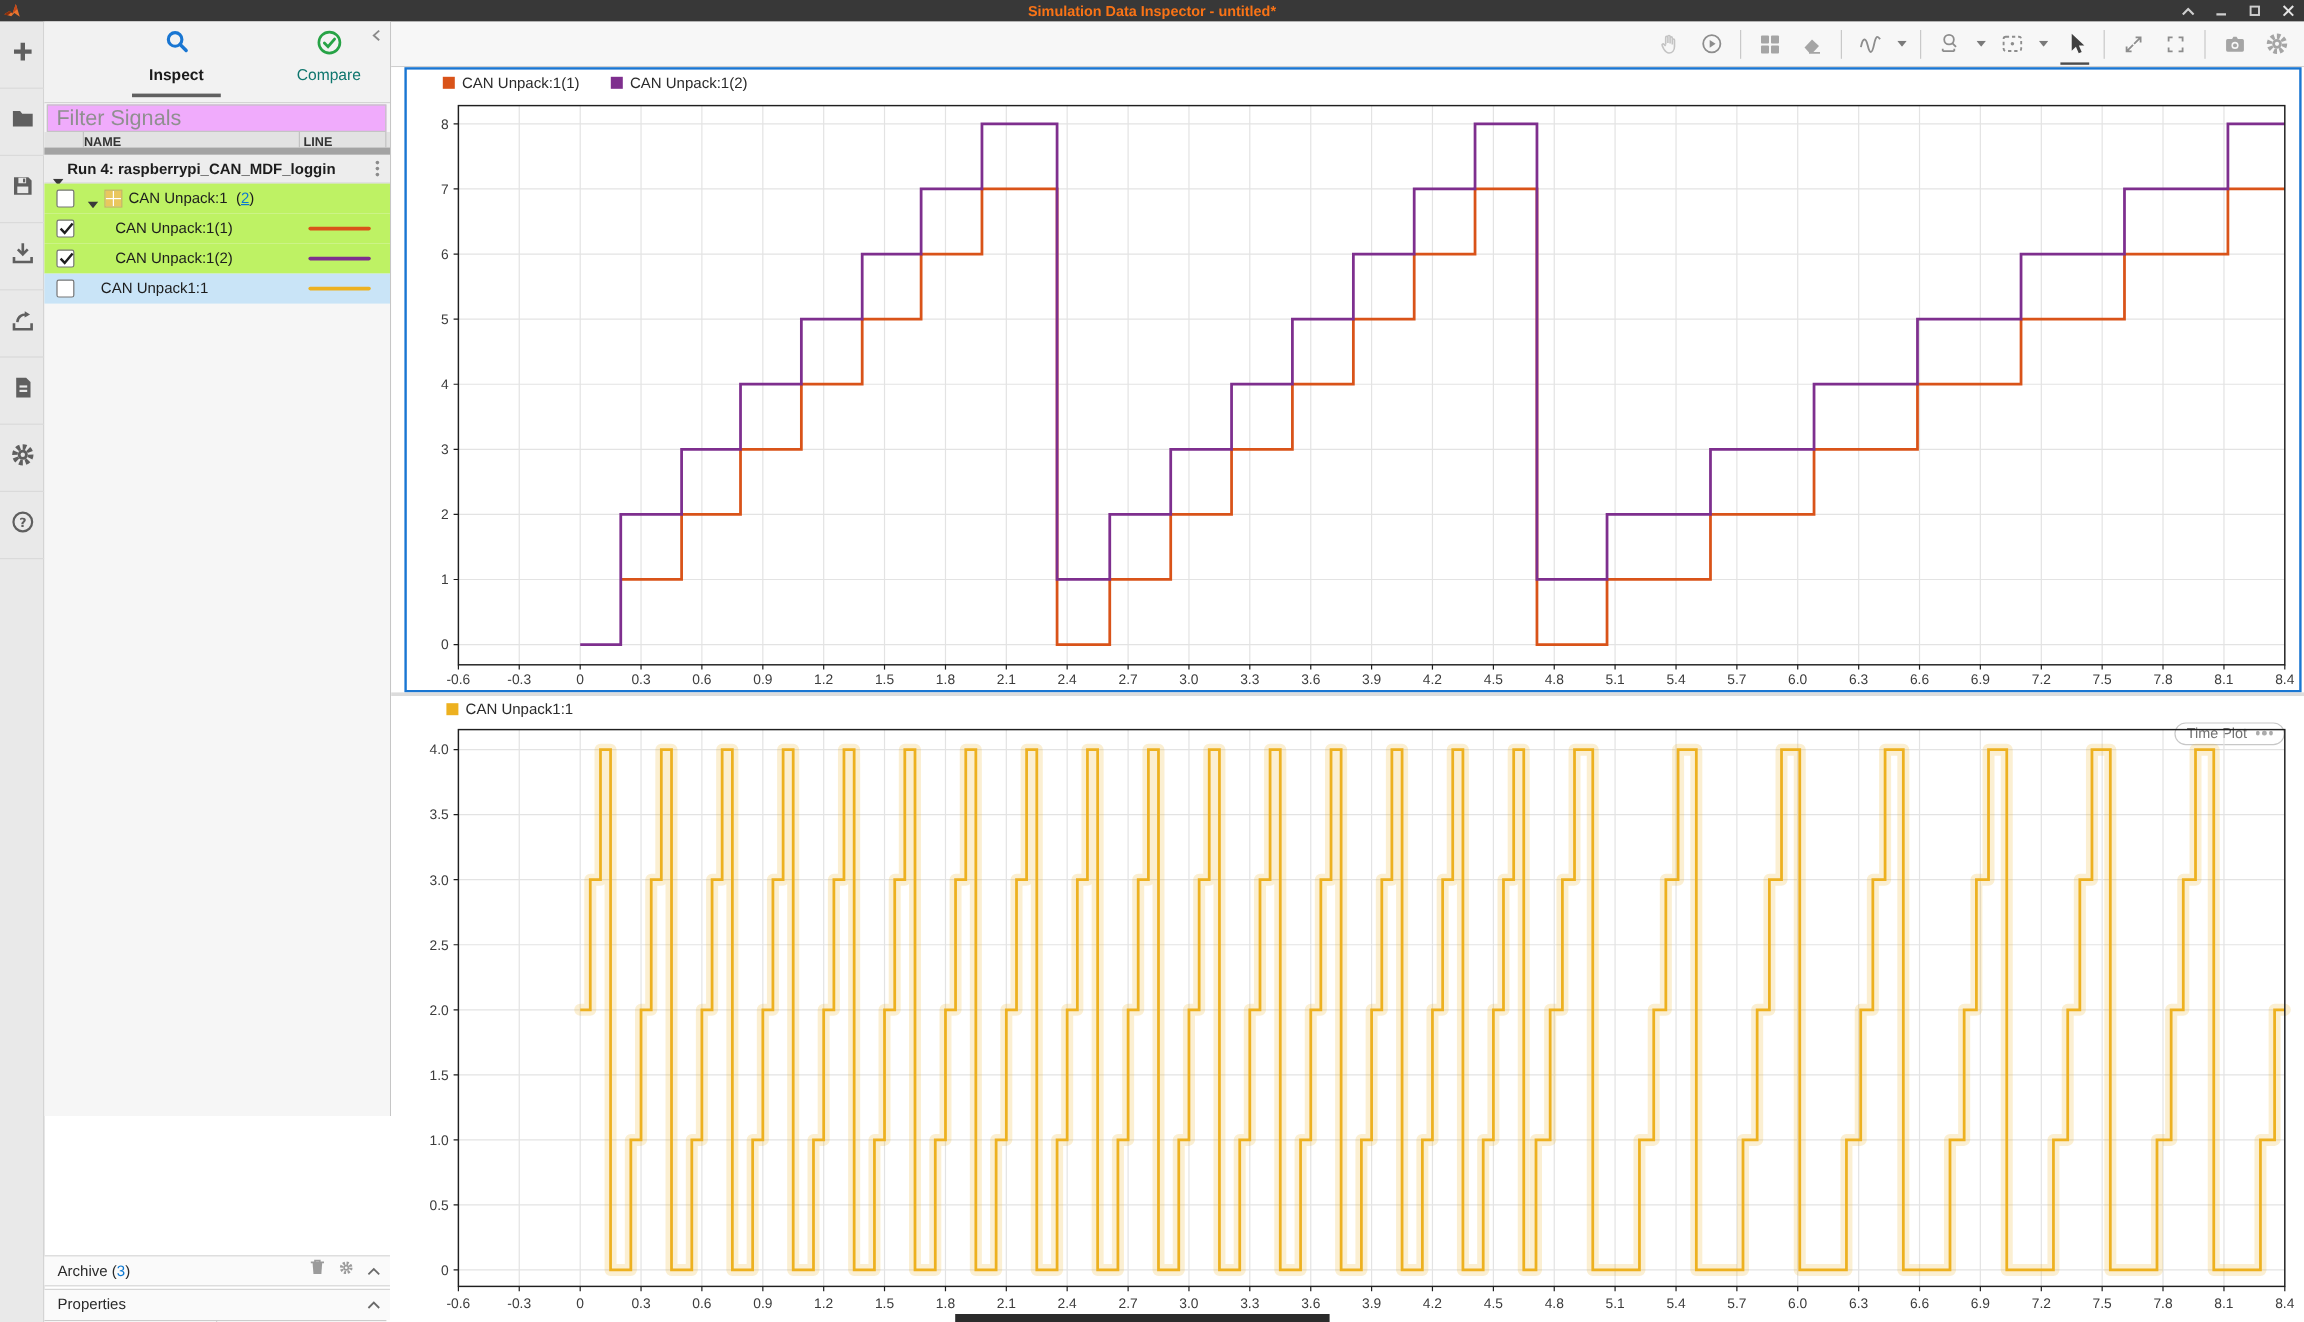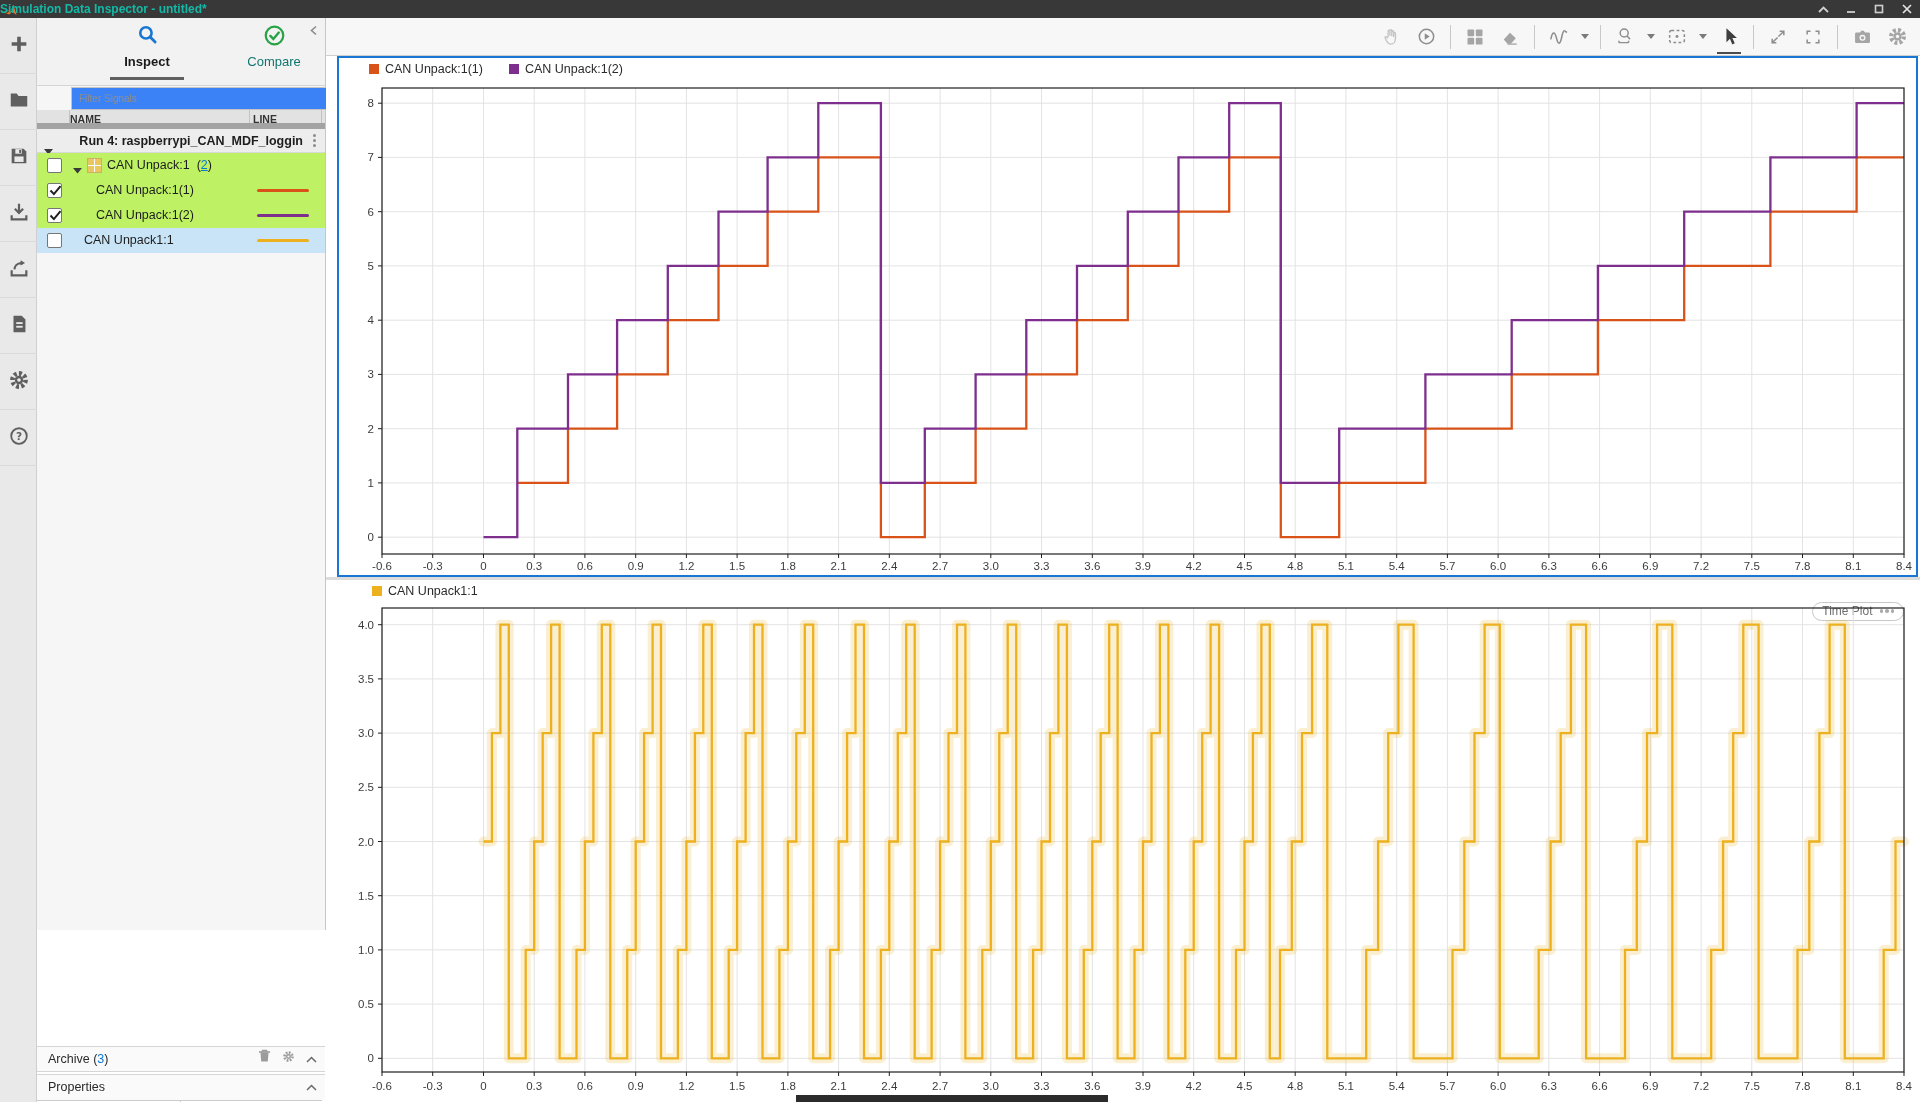--- a/index.html
+++ b/index.html
@@ -3,48 +3,48 @@
 <meta charset="utf-8">
 <style>
   * { margin:0; padding:0; box-sizing:border-box; }
   html,body { background:#888; }
   body { font-family:"Liberation Sans", sans-serif; }
   #app { position:relative; width:1920px; height:1102px; background:#fff; overflow:hidden; }
 
   
   .titlebar { position:absolute; left:0; top:0; width:1920px; height:18px; background:#383838; display:flex; align-items:center; }
   .titlebar .logo { position:absolute; left:3px; top:2px; }
-  .titlebar .title { position:absolute; left:0; right:0; color:#14b8a6; font-size:12px; font-weight:bold; line-height:18px; }
+  .titlebar .title { position:absolute; left:0; right:0; text-align:center; color:#f97316; font-size:12px; font-weight:bold; line-height:18px; }
   .winbtns { position:absolute; right:6px; top:0; height:18px; display:flex; align-items:center; gap:14px; }
   .winbtn { width:14px; height:14px; display:flex; align-items:center; justify-content:center; cursor:default; }
 
   
   .leftstrip { position:absolute; left:0; top:18px; width:37px; height:1084px; background:#e9e9e9; border-right:1px solid #cfcfcf; }
   .strip-cell { width:37px; height:56px; display:flex; align-items:center; justify-content:center; border-bottom:1px solid #dadada; }
 
   
   .sidebar { position:absolute; left:37px; top:18px; width:289px; height:912px; background:#f6f6f6; border-right:1px solid #c6c6c6; }
   .tabs { position:relative; height:68px; background:#f2f2f2; border-bottom:1px solid #d4d4d4; }
   .tab { position:absolute; top:6px; width:110px; text-align:center; cursor:pointer; }
   .tab .ticon { display:block; margin:0 auto; }
   .tab .tlabel { display:block; margin-top:3px; font-size:13px; color:#0f766e; }
   .tab.active .tlabel { font-weight:bold; color:#1a1a1a; }
   .tab.active .underline { position:absolute; left:18px; right:18px; bottom:-11px; height:3px; background:#606060; }
   .collapse-chevron { position:absolute; right:6px; top:4px; cursor:pointer; }
 
   .filterbox { position:absolute; left:2px; right:3px; top:69px; height:23px; }
-  .filterbox input { width:100%; height:100%; border:1px solid #c4c4c4; background:#3b82f6; font-size:10px; padding:0 7px; color:#333; outline:none;margin-left:32px; }
+  .filterbox input { width:100%; height:100%; border:1px solid #c4c4c4; background:#f0abfc; font-size:18px; padding:0 7px; color:#333; outline:none; }
   .filterbox input::placeholder { color:#8f8f8f; }
 
   .sigtable-head { position:absolute; left:0; right:0; top:92px; height:19px; background:#e2e2e2; border-bottom:6px solid #a3a3a3; font-size:10.5px; font-weight:bold; color:#333; }
   .sigtable-head .col-name { position:absolute; left:33px; top:3px; }
   .sigtable-head .col-line { position:absolute; left:216px; top:3px; }
   .sigtable-head .vline { position:absolute; top:0; bottom:0; width:1px; background:#c2c2c2; }
 
-  .runrow { position:absolute; left:0; right:0; top:111px; height:24px; background:#ededed; border-bottom:1px solid #d8d8d8; font-size:12.5px; font-weight:bold; color:#1d1d1d; line-height:24px;text-align:right; }
+  .runrow { position:absolute; left:0; right:0; top:111px; height:24px; background:#ededed; border-bottom:1px solid #d8d8d8; font-size:12.5px; font-weight:bold; color:#1d1d1d; line-height:24px; }
   .runrow .caret { position:absolute; left:7px; top:10px; }
   .runrow .runlabel { position:absolute; left:19px; right:22px; white-space:nowrap; overflow:hidden; }
   .kebab { position:absolute; right:8px; top:5px; width:4px; cursor:pointer; }
   .kebab i { display:block; width:3px; height:3px; border-radius:50%; background:#8b8b8b; margin-bottom:2px; }
 
   .sigrow { position:absolute; left:0; right:0; height:25px; background:#bef264; font-size:12.5px; color:#1d1d1d; }
   .sigrow.selected { background:#c9e4f7; }
   .sigrow .cb { position:absolute; left:10px; top:5px; width:15px; height:15px; background:#fff; border:1.5px solid #767676; border-radius:2px; cursor:pointer; }
   .sigrow .cb svg { position:absolute; left:0.5px; top:1px; }
   .sigrow .rowlabel { position:absolute; top:0; line-height:25px; white-space:nowrap; }

